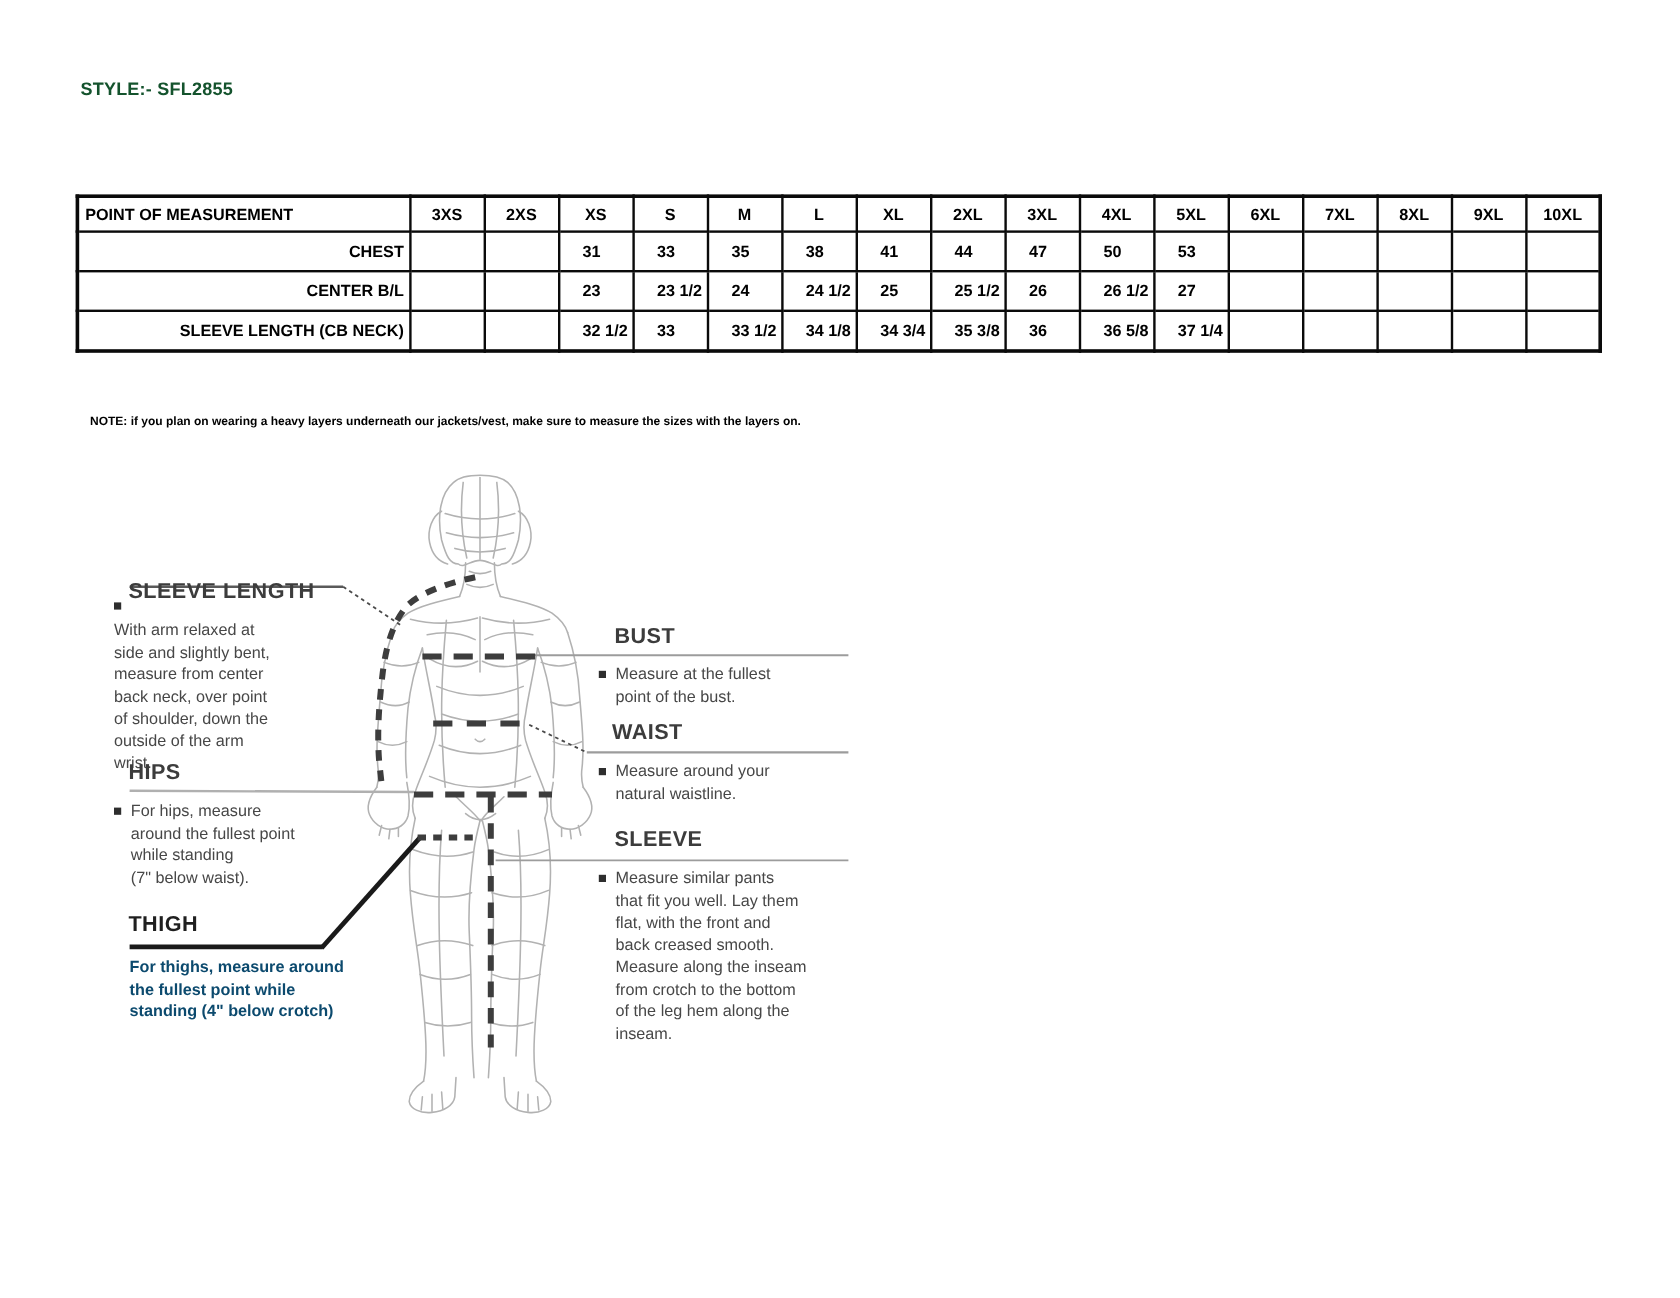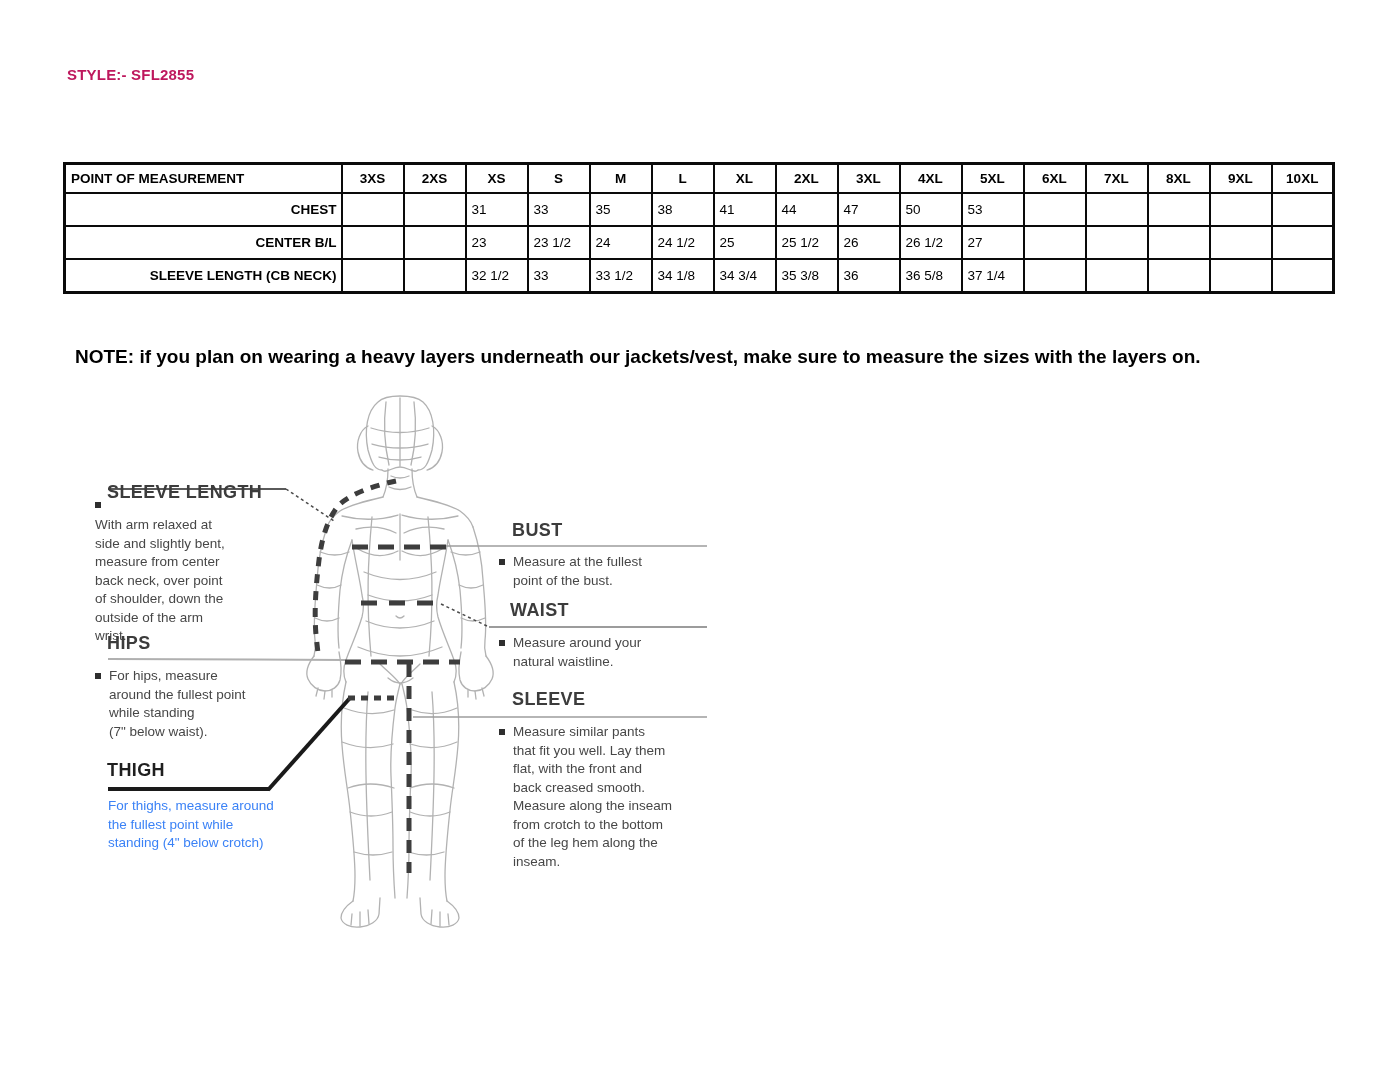--- a/index.html
+++ b/index.html
@@ -2,56 +2,56 @@
 <html><head>
 <meta charset="utf-8">
 <style>
   html,body{margin:0;padding:0;}
   body{
     width:1400px;height:1082px;position:relative;background:#ffffff;
     font-family:"Liberation Sans",sans-serif;color:#000;overflow:hidden;
   }
   .style-label{
     position:absolute;left:67px;top:66px;font-size:15px;font-weight:bold;
-    letter-spacing:0.2px;color:#be185d;
+    letter-spacing:0.2px;color:#14532d;
   }
   
   .size-table{
     position:absolute;left:63px;top:162px;width:1272px;
     border-collapse:collapse;table-layout:fixed;
     border:3px solid #0a0a0a;
   }
   .size-table th,.size-table td{
     border:2px solid #0a0a0a;height:31px;font-size:13.5px;
     padding:0 4px;overflow:hidden;white-space:nowrap;
   }
   .size-table thead th{font-weight:bold;text-align:center;height:27px;}
   .size-table thead th.col-label-h{text-align:left;padding-left:5px;}
   .size-table tbody th{font-weight:bold;text-align:right;padding-left:5px;}
-  .size-table td{font-weight:normal;text-align:left;padding-left:5px;}
+  .size-table td{font-weight:bold;text-align:left;padding-left:19px;}
   
   .note{
-    position:absolute;left:75px;top:346px;font-size:19px;font-weight:bold;color:#000;
+    position:absolute;left:75px;top:346px;font-size:10px;font-weight:bold;color:#000;
   }
   
   .fig-svg{position:absolute;left:85px;top:385px;}
   .dg-heading{
     position:absolute;font-size:18px;font-weight:600;color:#3c3c3c;
     letter-spacing:0.4px;white-space:nowrap;
   }
   .dg-heading.dark{color:#1f1f1f;}
   .desc-row{position:absolute;display:flex;gap:8px;}
   .bullet{
     width:6px;height:6px;background:#2e2e2e;flex:0 0 auto;margin-top:6px;
     display:inline-block;
   }
   .desc-text{
     font-size:13.5px;line-height:18.5px;color:#474747;white-space:pre-line;
   }
-  .desc-text.dark{color:#3b82f6;}
+  .desc-text.dark{color:#0c4a6e;font-weight:bold;}
 </style>
 </head>
 <body>
 
 <div class="style-label">STYLE:- SFL2855</div>
 
 <table class="size-table">
     <colgroup>
       <col style="width: 277px;">
       <col>

